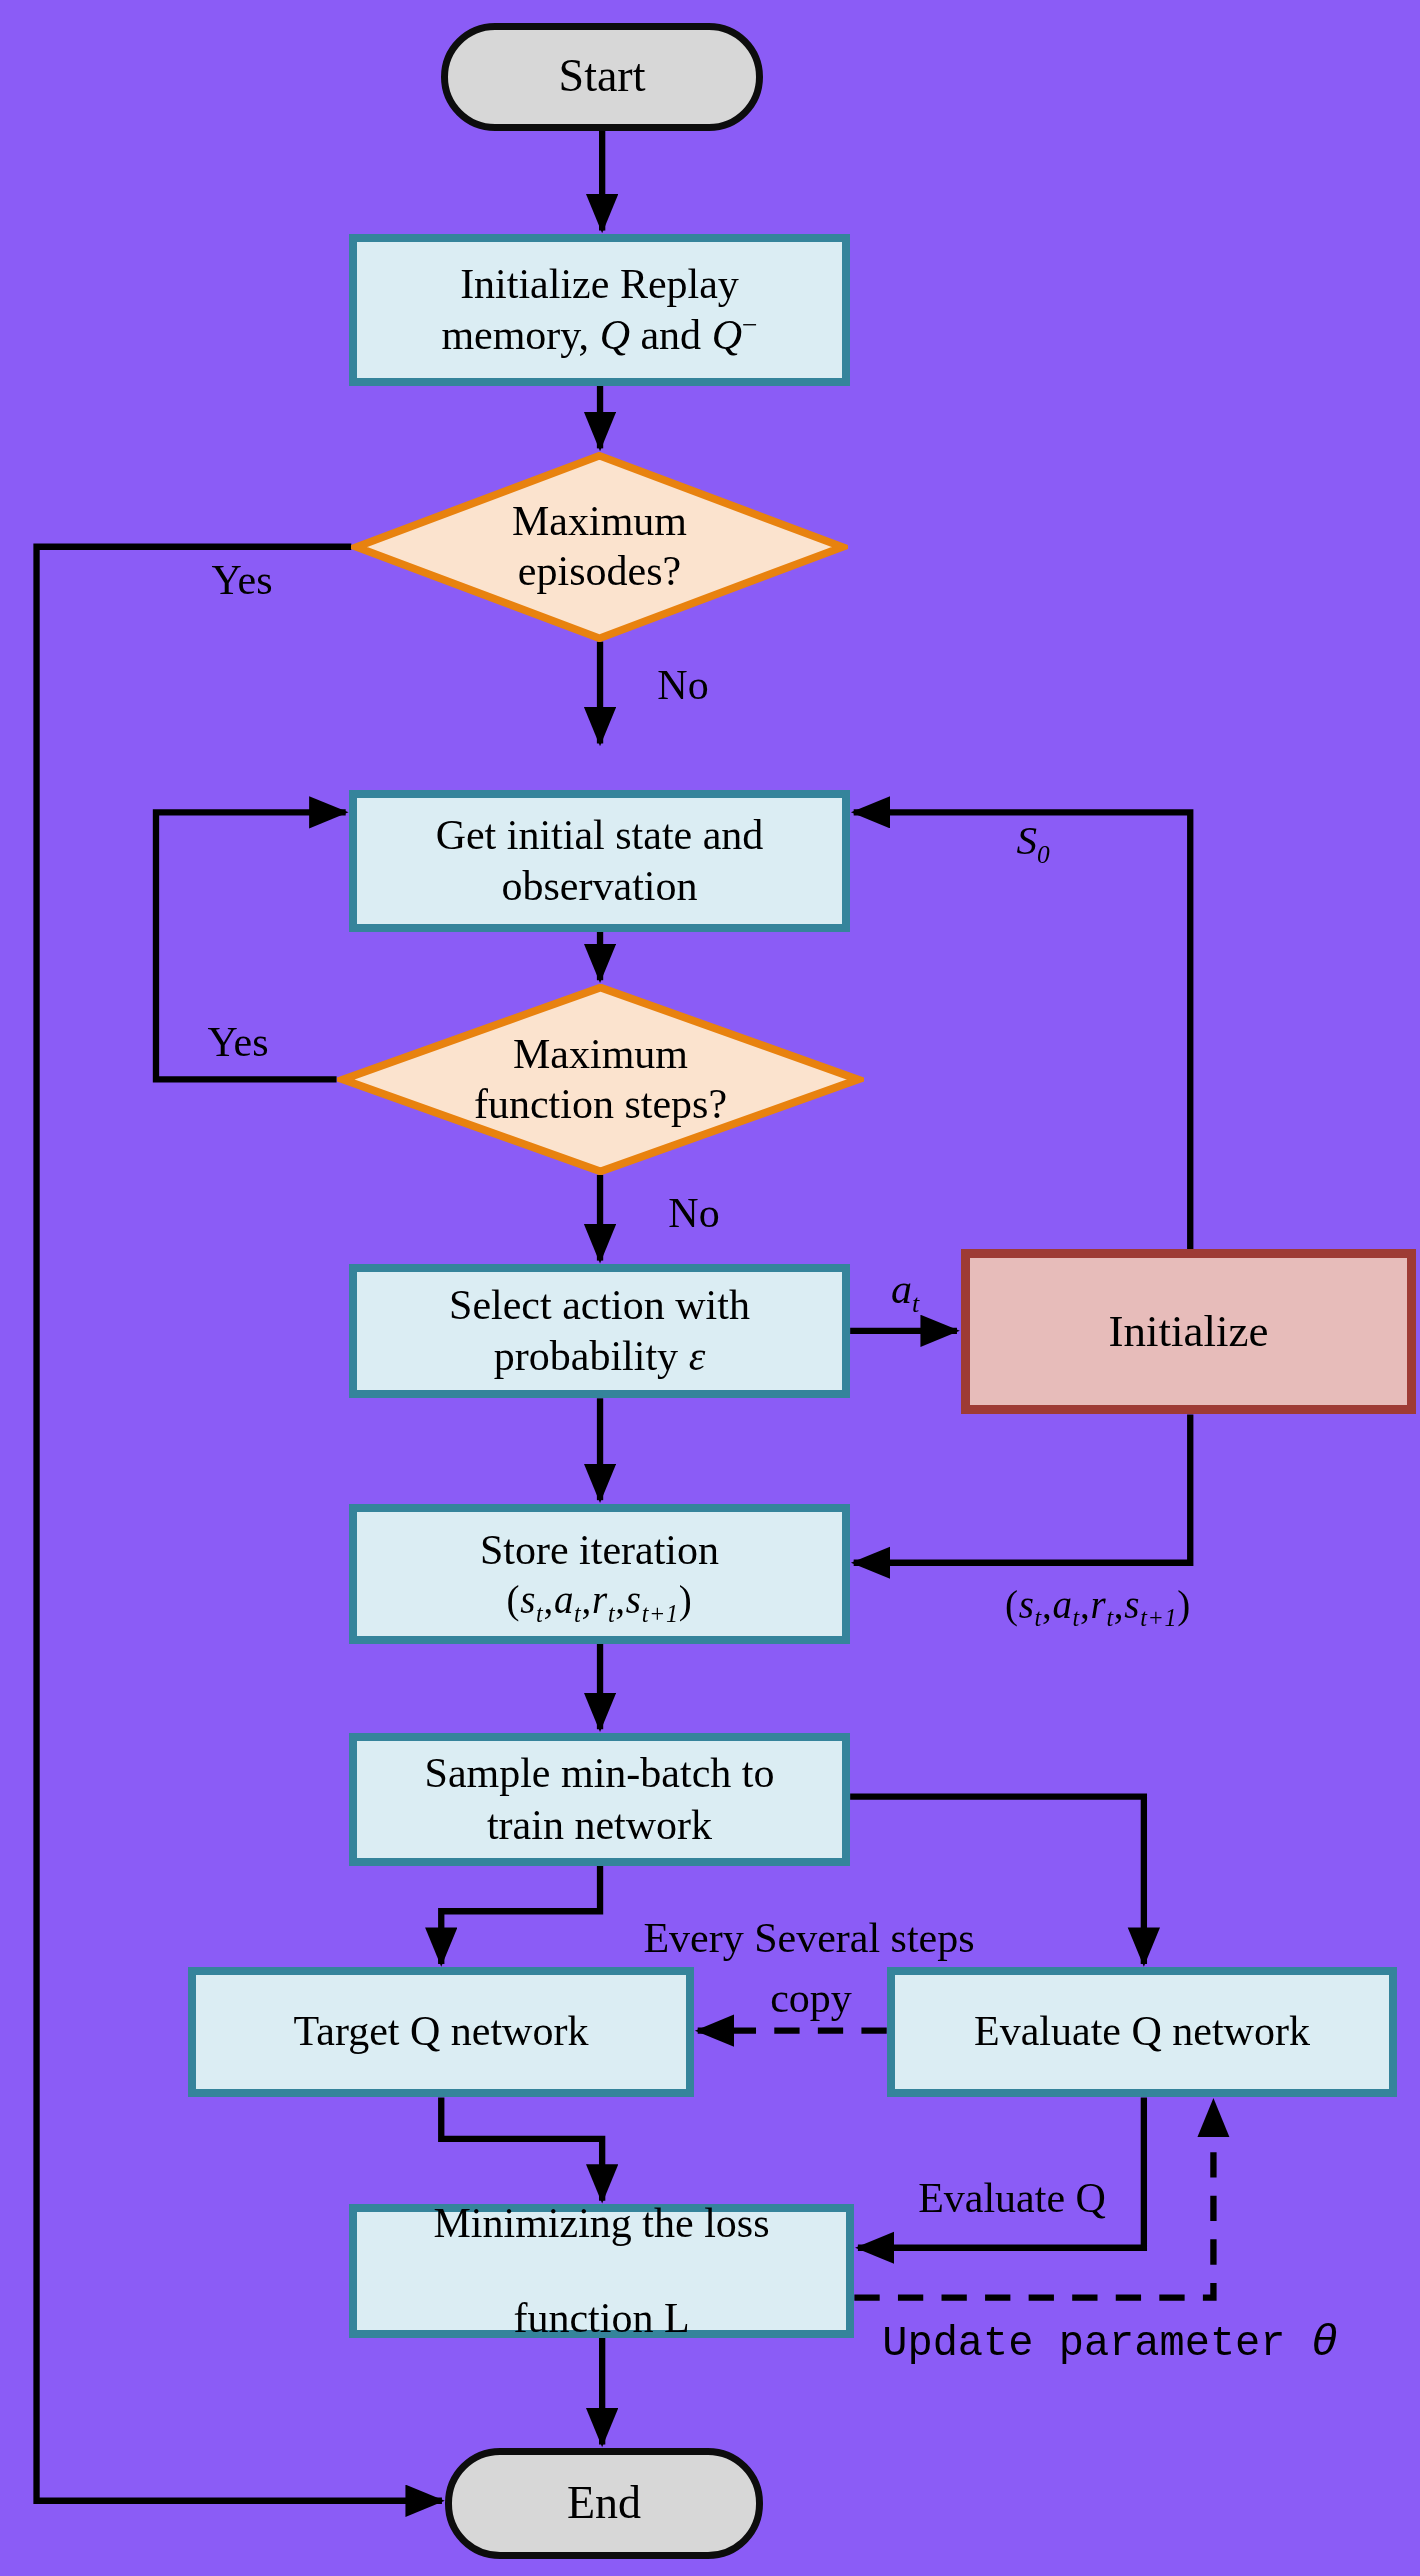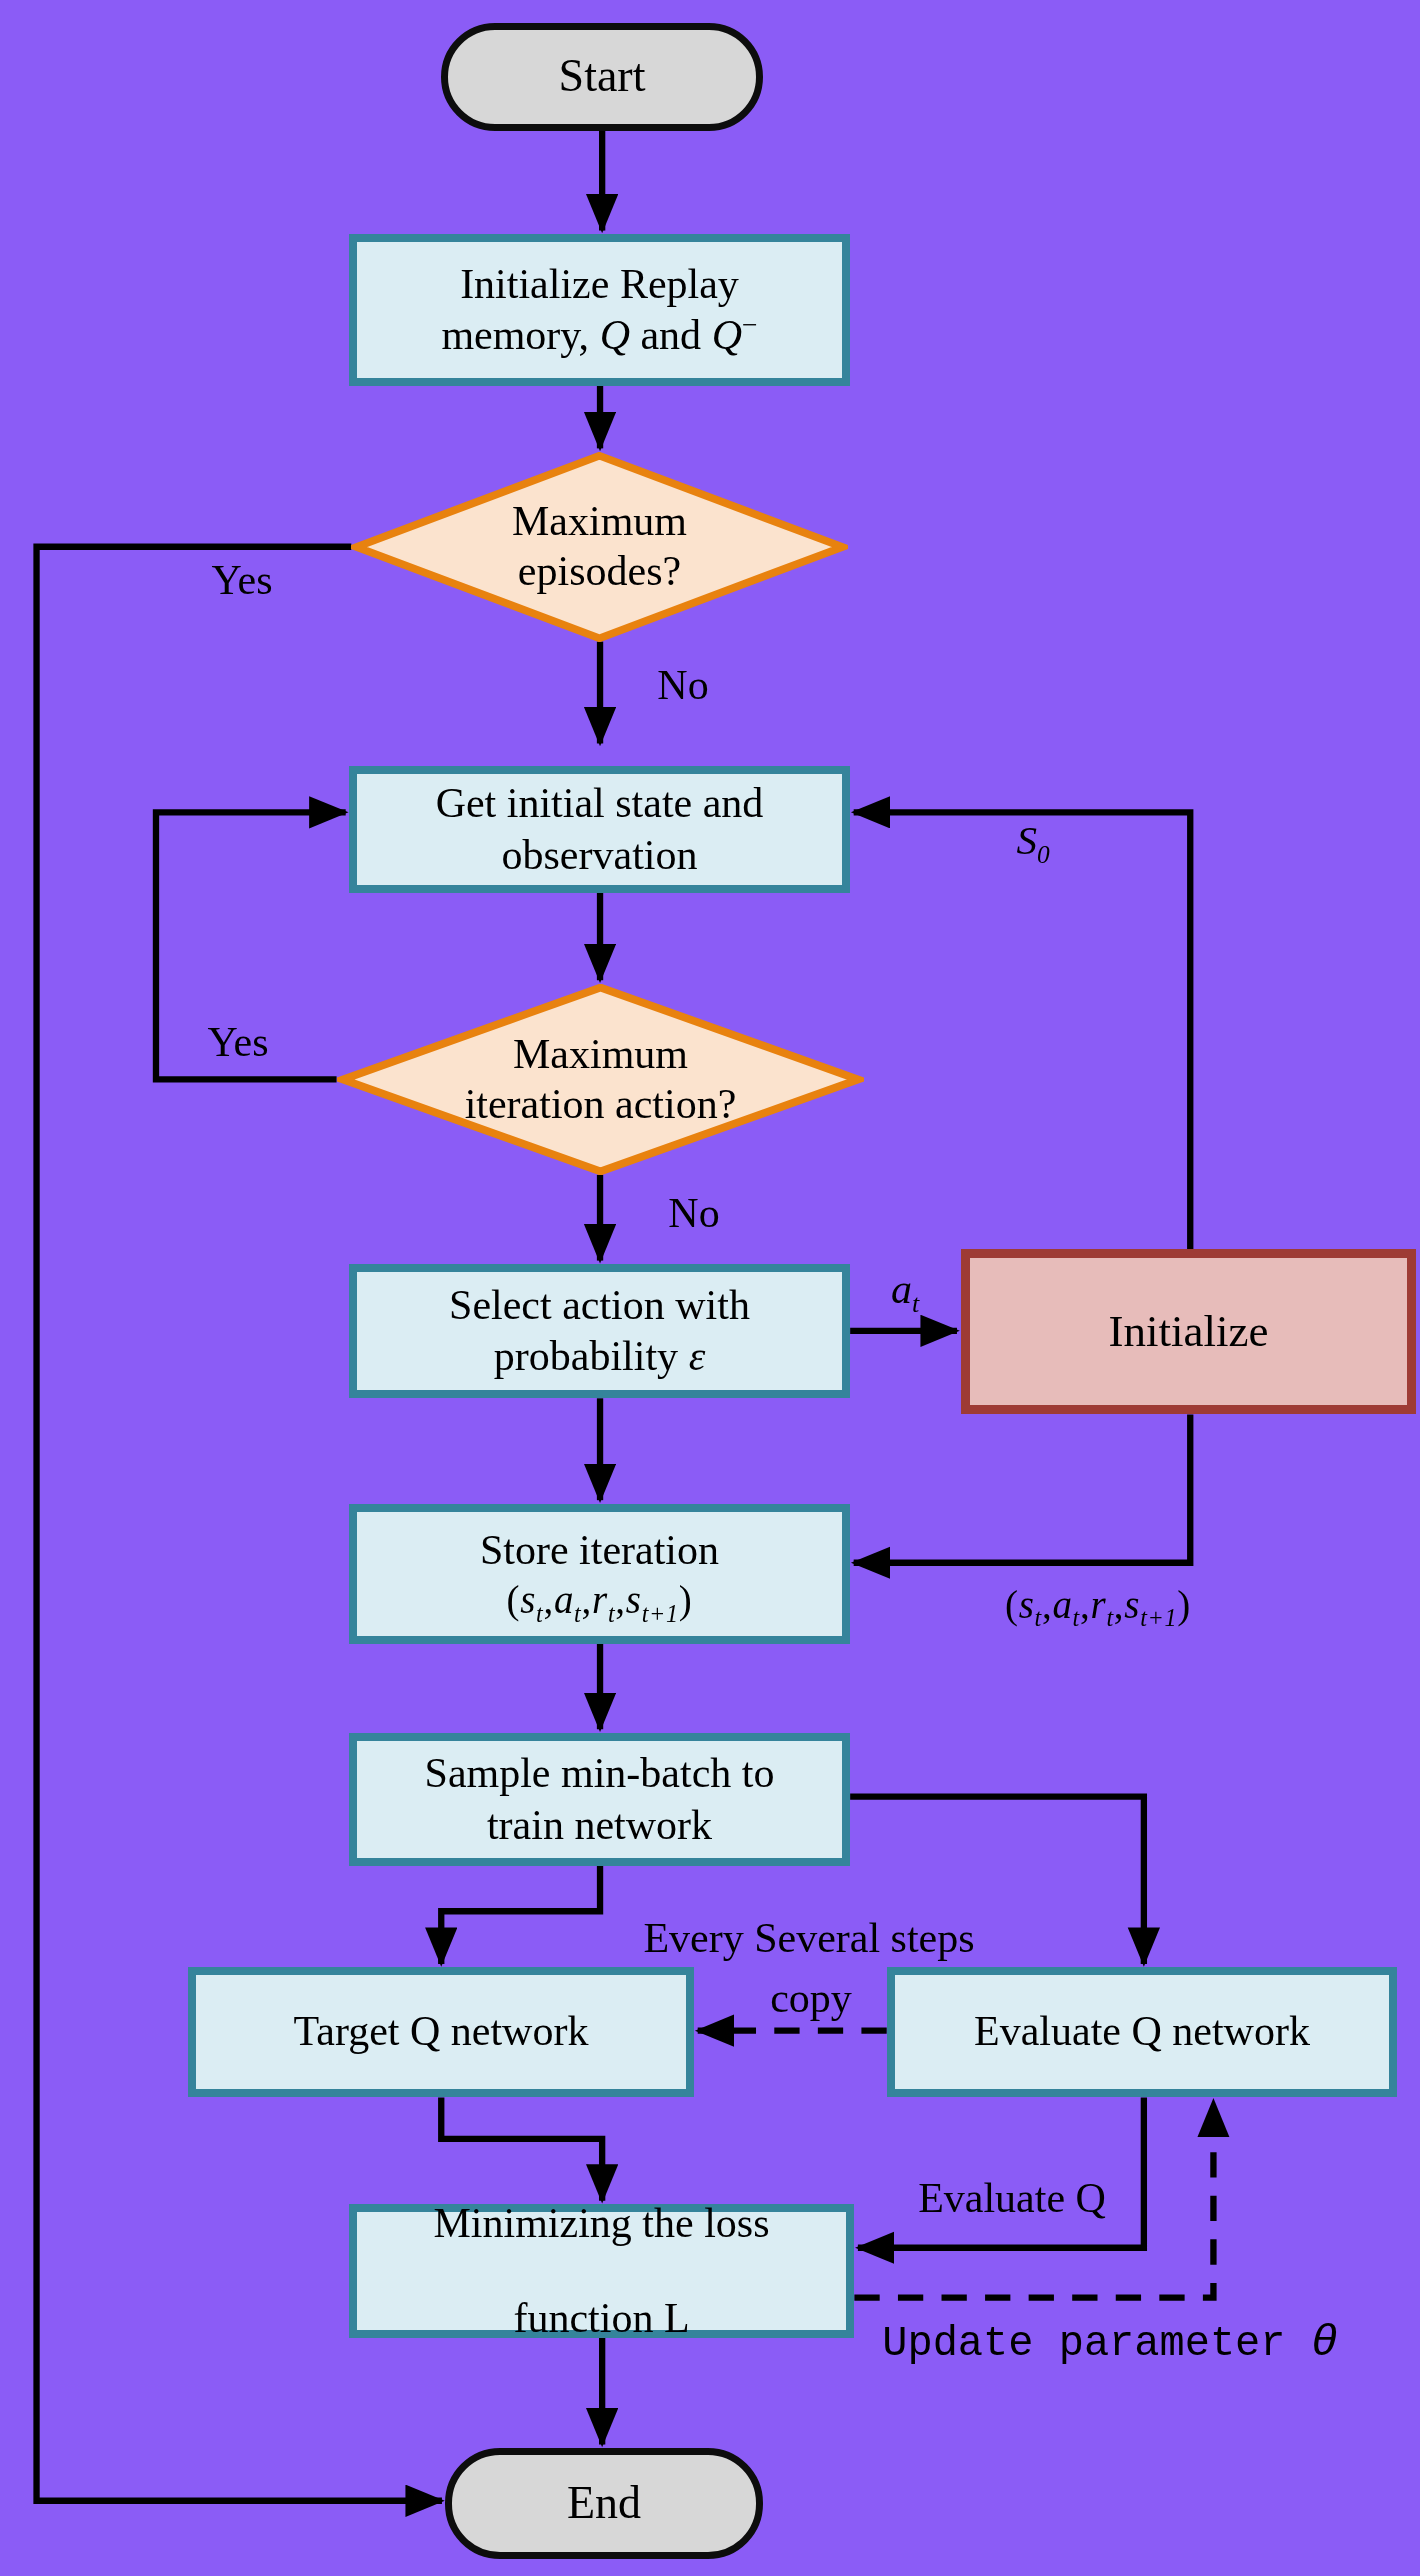--- a/index.html
+++ b/index.html
@@ -68,32 +68,32 @@
   <div class="diamond" style="left:351px;top:452px;width:497px;height:190px;">
     <svg viewBox="0 0 708 270">
       <polygon points="354,5 700,135 354,265 8,135" fill="#FBE3CE" stroke="#E8820F" stroke-width="11"></polygon>
     </svg>
     <div class="dtext">
       <span>Maximum</span>
       <span>episodes?</span>
     </div>
   </div>
 
-  <div class="node process" style="left:349px;top:766px;width:501px;height:127px;">
+  <div class="node process" style="left:349px;top:790px;width:501px;height:142px;">
     <span>Get initial state and</span>
     <span>observation</span>
   </div>
 
   <div class="diamond" style="left:337px;top:984px;width:527px;height:191px;">
     <svg viewBox="0 0 750 272">
       <polygon points="375,5 742,136 375,267 8,136" fill="#FBE3CE" stroke="#E8820F" stroke-width="11"></polygon>
     </svg>
     <div class="dtext">
       <span>Maximum</span>
-      <span>iteration action?</span>
+      <span>function steps?</span>
     </div>
   </div>
 
   <div class="node process" style="left:349px;top:1264px;width:501px;height:134px;">
     <span>Select action with</span>
     <span><span>probability  </span><span class="math">ε</span></span>
   </div>
 
   <div class="node envbox" style="left:961px;top:1249px;width:455px;height:165px;">
     <span>Initialize</span>

